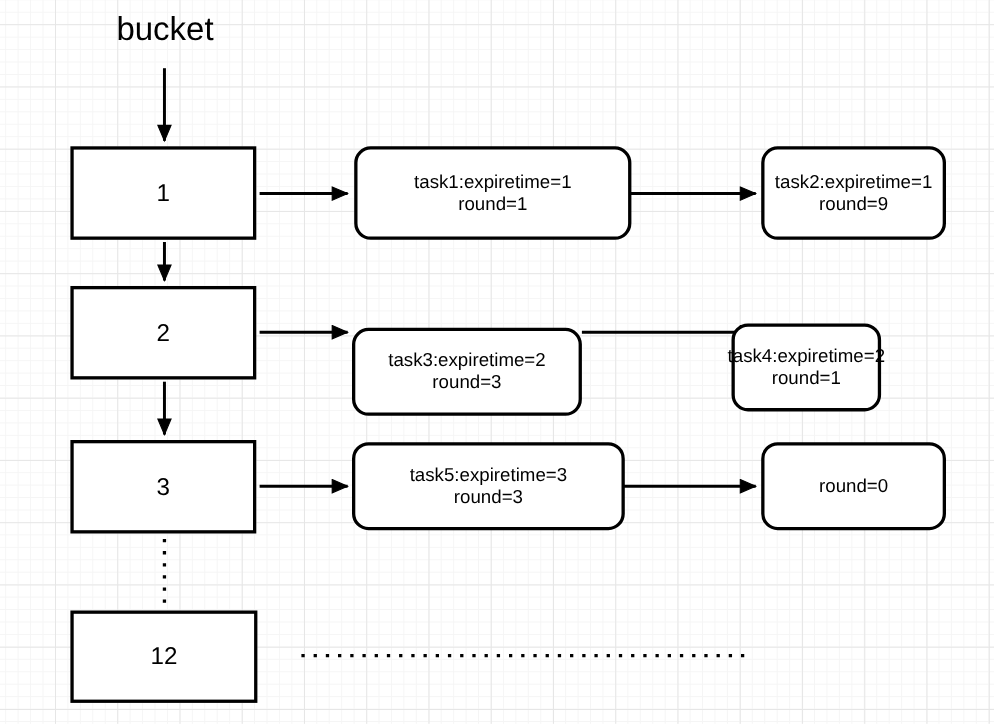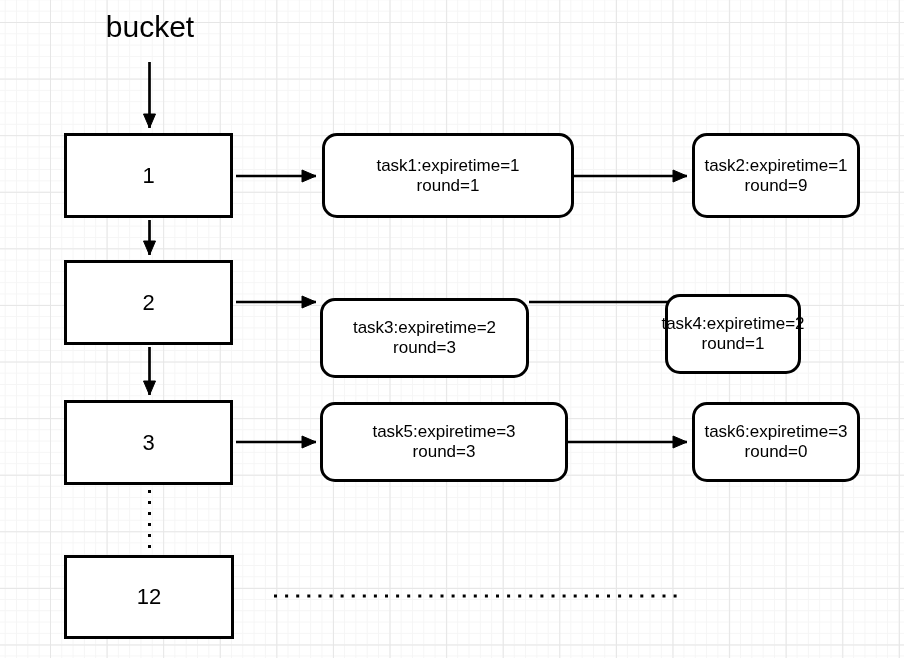--- a/index.html
+++ b/index.html
@@ -100,21 +100,20 @@
   </div>
 
   <div class="node bucket-box" style="left:64px;top:400px;width:169px;height:85px;">
     <span>3</span>
   </div>
   <div class="node task-box" style="left:320px;top:402px;width:248px;height:80px;">
     <div>task5:expiretime=3</div>
     <div>round=3</div>
   </div>
   <div class="node task-box" style="left:692px;top:402px;width:168px;height:80px;">
-    <div>task6:expiretime=3</div>
     <div>round=0</div>
   </div>
 
   <div class="node bucket-box" style="left:64px;top:555px;width:170px;height:84px;text-align:right;">
     <span>12</span>
   </div>
 
 </div>
 
 </body></html>

